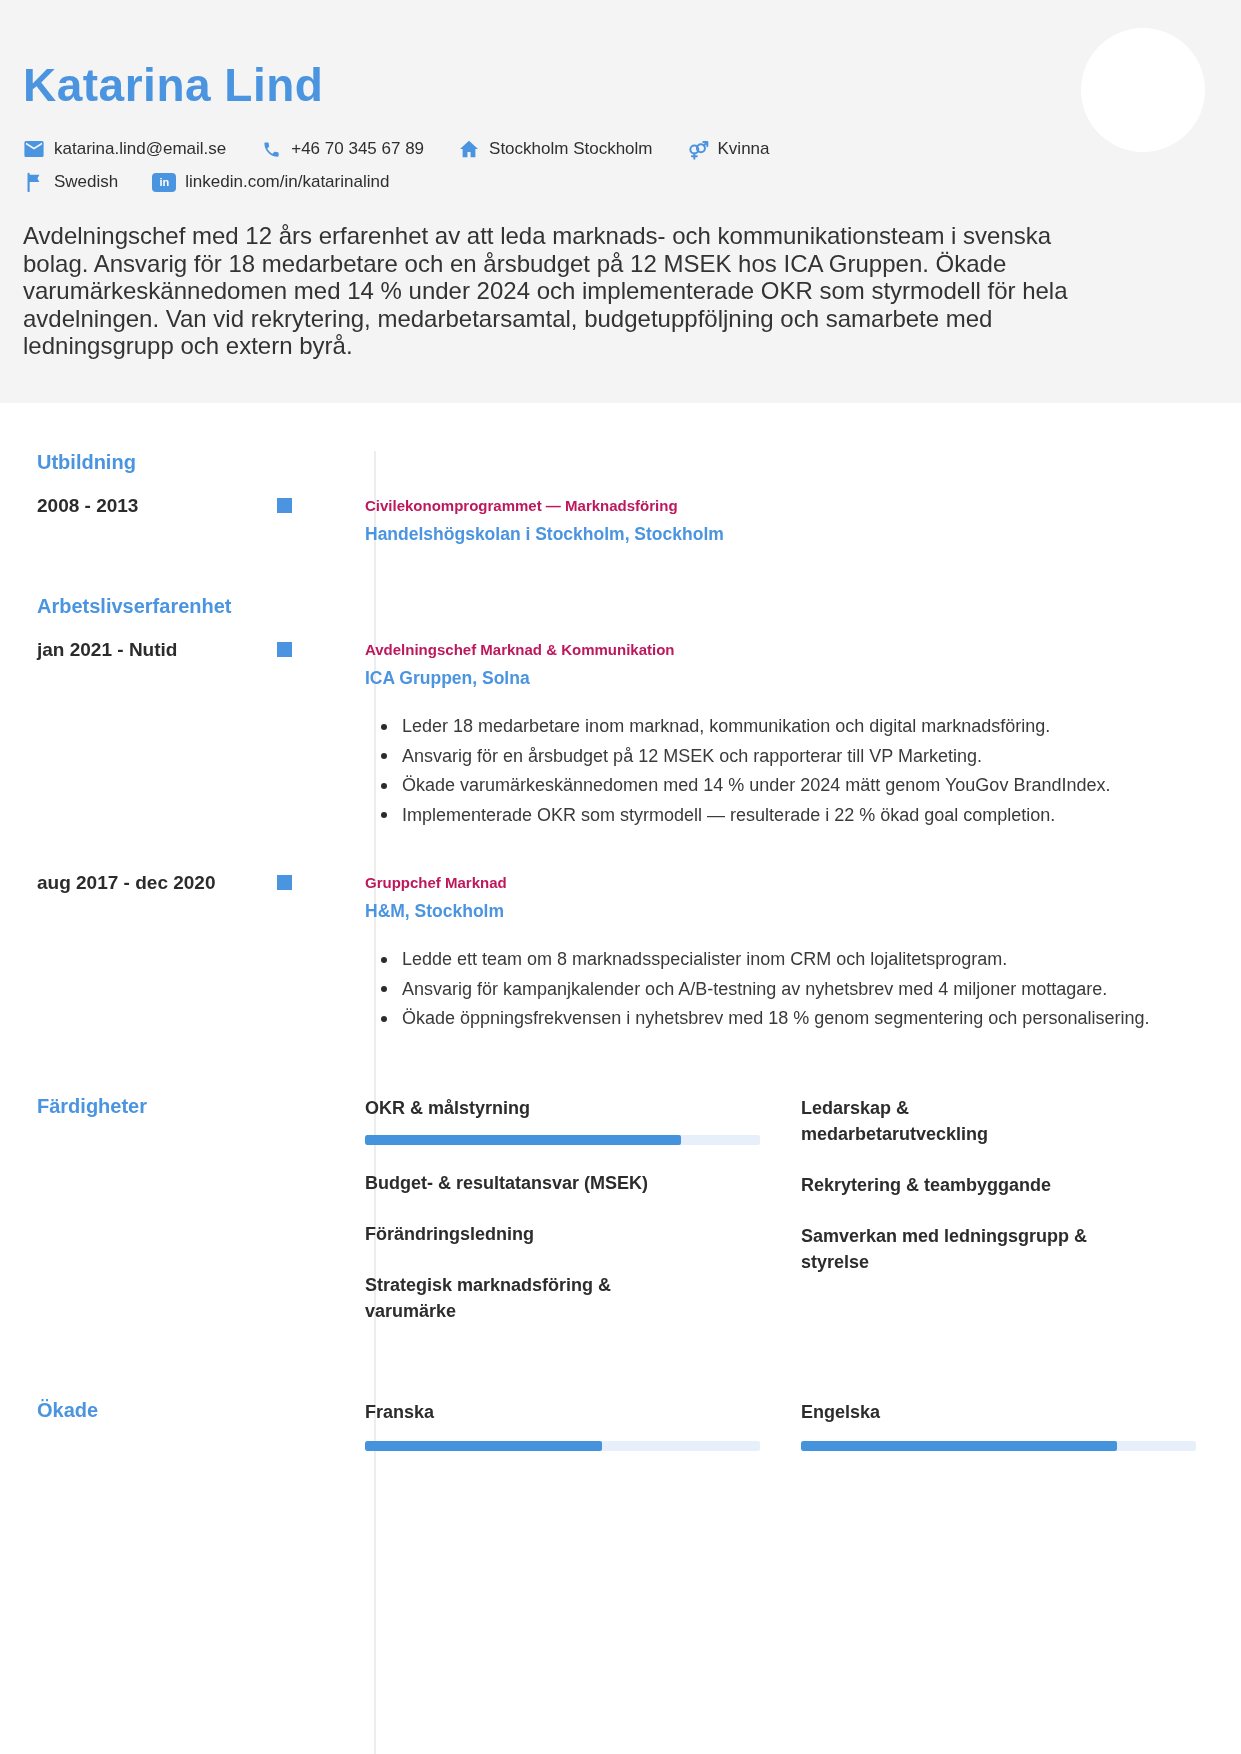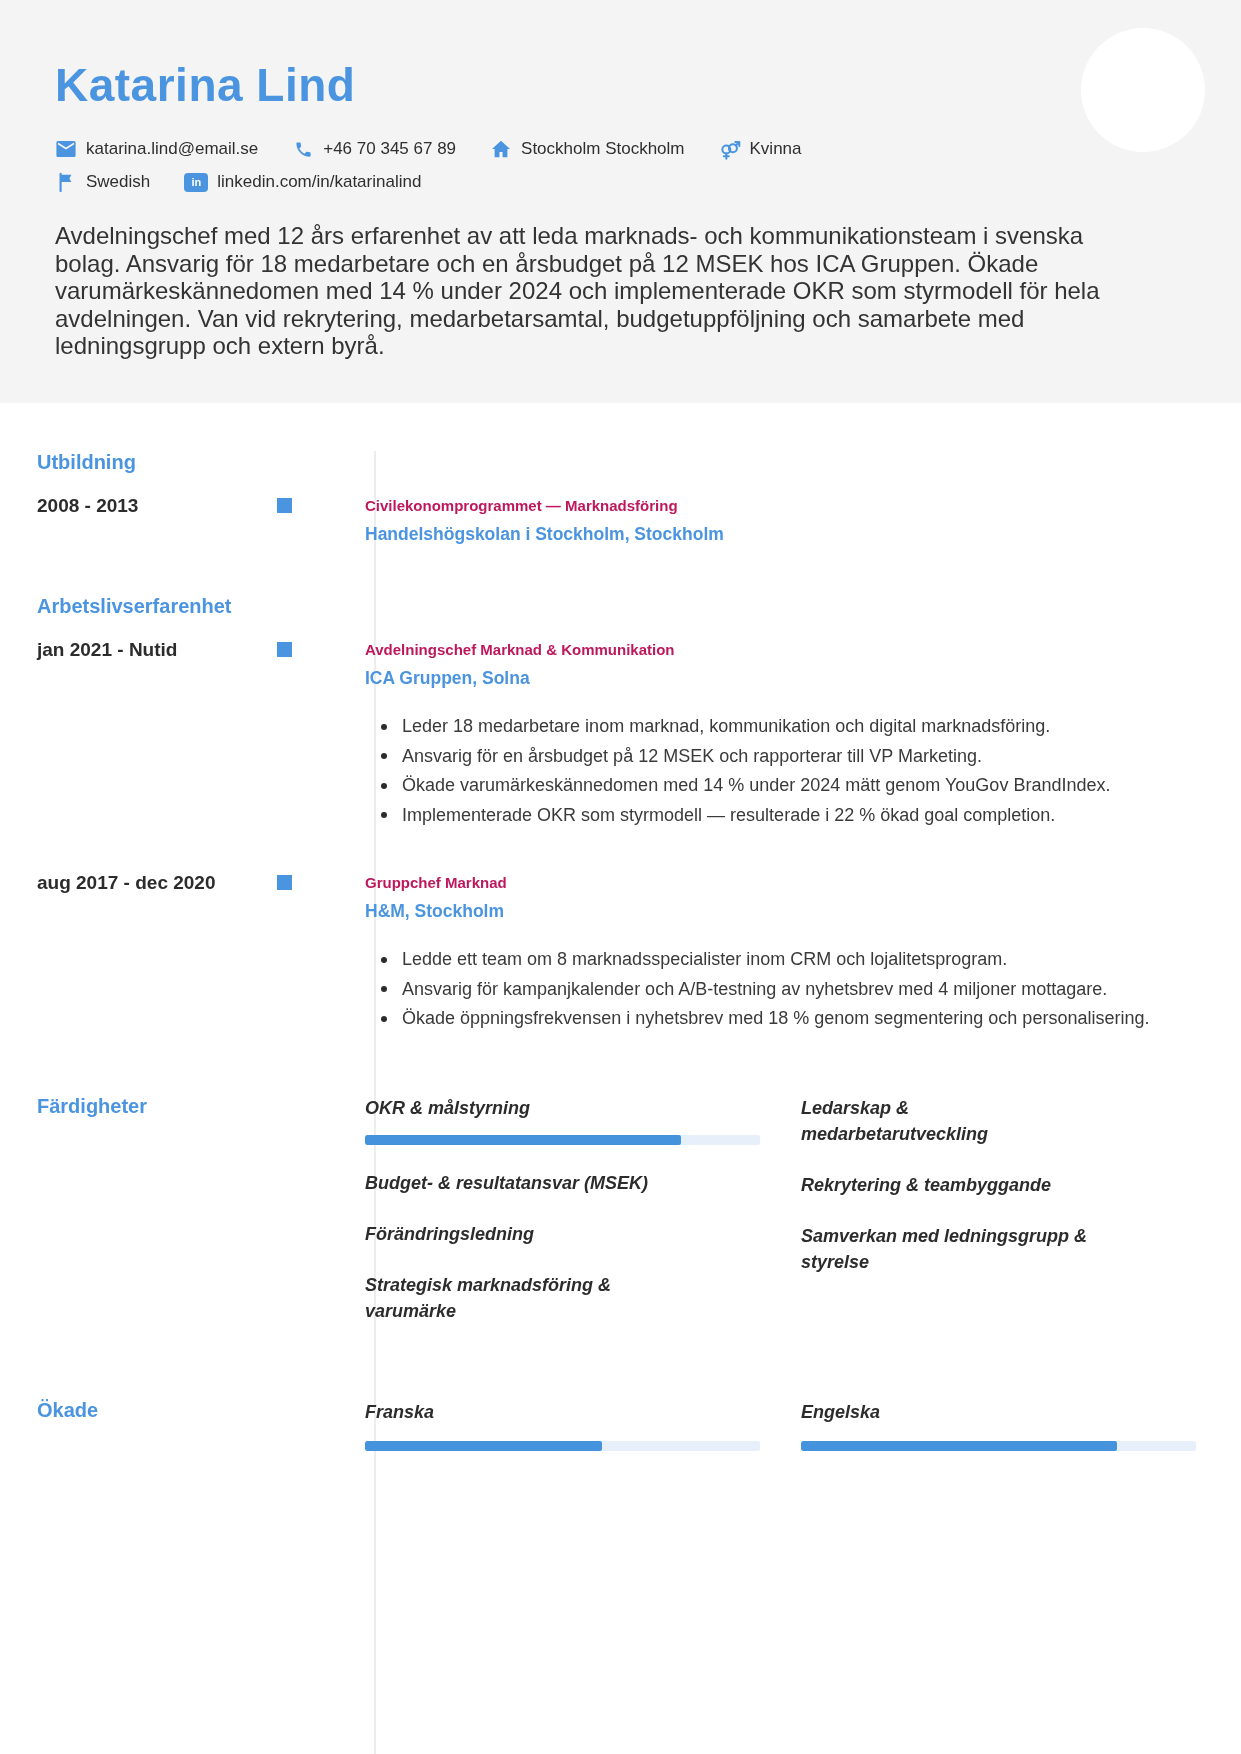--- a/index.html
+++ b/index.html
@@ -12,21 +12,21 @@
     font-family:"Liberation Sans","DejaVu Sans",sans-serif;
     color:#333333;
     box-sizing:border-box;
   }
   
   .header{
     position:relative;
     width:100%;height:403px;
     background:#f4f4f5;
     box-sizing:border-box;
-    padding:58px 80px 0 55px;
+    padding:58px 80px 0 23px;
   }
   .avatar{
     position:absolute;top:28px;right:36px;
     width:124px;height:124px;border-radius:50%;
     background:#ffffff;
   }
   .name{
     margin:0 0 26px 0;
     font-size:46px;line-height:55px;font-weight:700;
     color:#4a94e0;letter-spacing:.5px;
@@ -81,21 +81,21 @@
     width:6px;height:6px;border-radius:50%;background:#2c2c2c;
   }
   .mt-sec-edu{margin-top:48px;}
   .mt-entry{margin-top:20px;}
   .mt-sec-exp{margin-top:50px;}
   .mt-job2{margin-top:40px;}
   .mt-skills{margin-top:60px;}
   .mt-langs{margin-top:50px;}
   
   .twocol{display:flex;gap:41px;}
-  .col{flex:1;min-width:0;font-style:italic;}
+  .col{flex:1;min-width:0;}
   .skill{margin-bottom:25px;}
   .skill-label{
     font-size:18px;line-height:26px;font-weight:700;color:#2c2c2c;
     white-space:pre-line;
   }
   .bar-track{
     margin-top:14px;height:10px;background:#e7f0fa;border-radius:2px;
     overflow:hidden;
   }
   .bar-fill{height:100%;background:#4592dd;border-radius:2px;}

